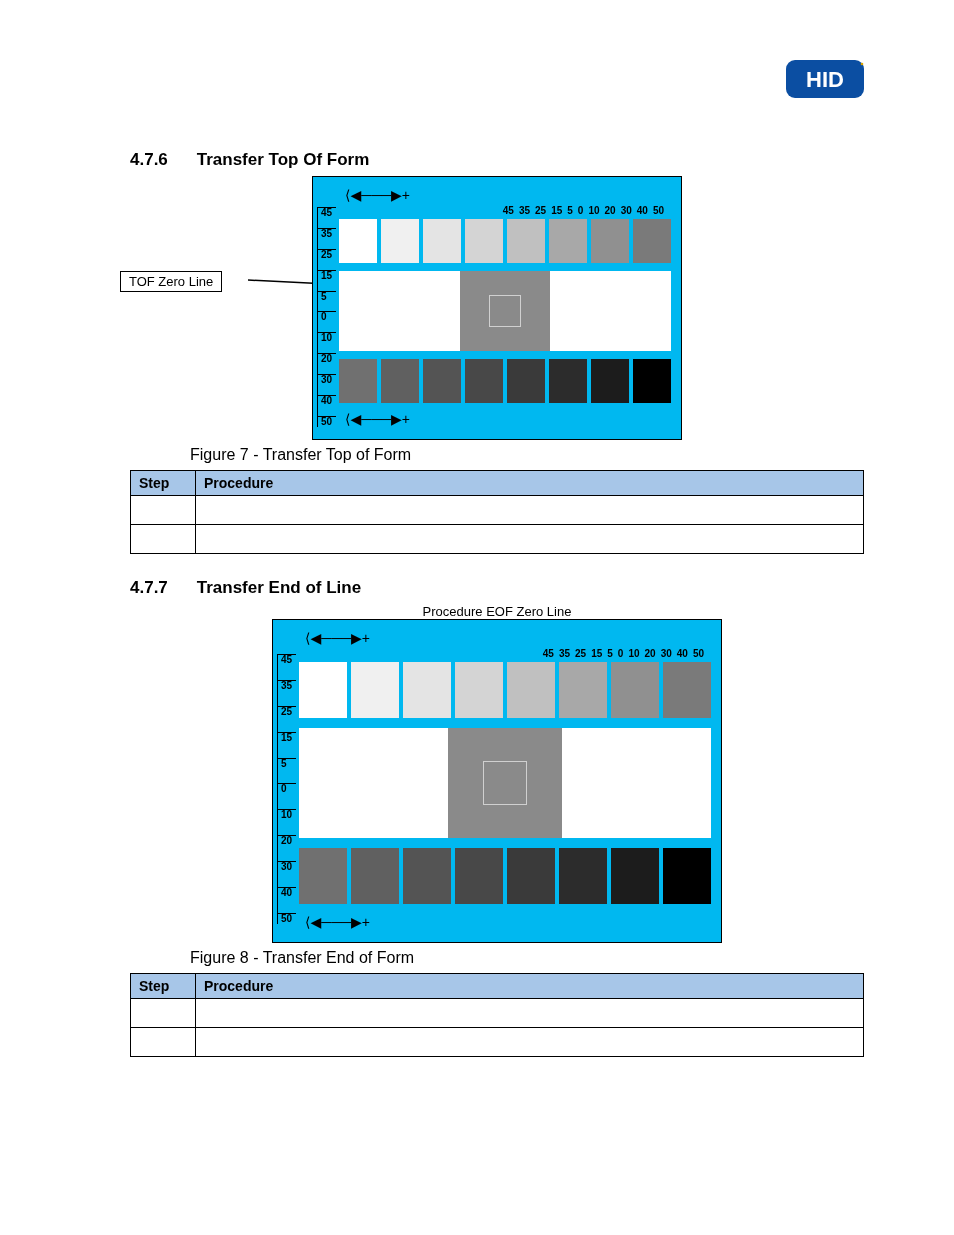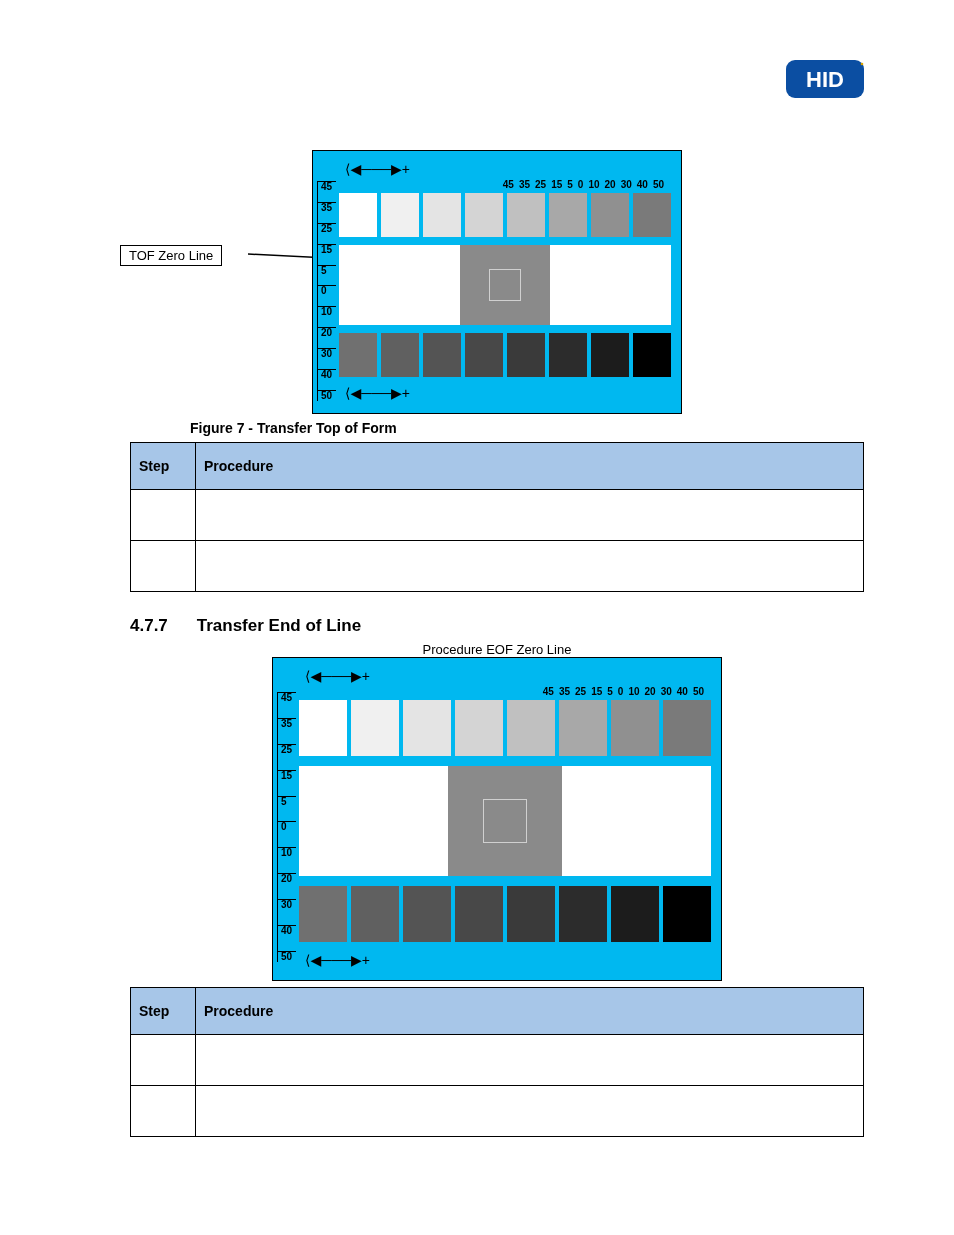--- a/index.html
+++ b/index.html
@@ -18,33 +18,33 @@
     top: 60px;
     right: 90px;
   }
   h2 {
     font-size: 17px;
     font-weight: bold;
     margin: 0 0 6px 0;
   }
   .secnum { display: inline-block; width: 62px; }
   .caption {
-    font-size: 14px;
-    font-weight: bold;
+    font-size: 16px;
+    font-weight: normal;
     margin: 6px 0 6px 60px;
   }
   table.proc {
     border-collapse: collapse;
     width: 100%;
     margin: 6px 0 24px 0;
     font-size: 14px;
   }
   table.proc th, table.proc td {
     border: 1px solid #000;
-    padding: 15px 8px;
+    padding: 4px 8px;
     text-align: left;
   }
   table.proc th {
     background: #a7c6e8;
     font-weight: bold;
   }
   table.proc th.step { width: 48px; }
   table.proc td { height: 20px; }
 
   
@@ -158,20 +158,24 @@
   <svg width="78" height="38" viewBox="0 0 78 38">
     <rect x="0" y="0" width="78" height="38" rx="9" fill="#0b4ea2"></rect>
     <text x="39" y="27" text-anchor="middle" font-family="Arial Black, Arial" font-size="22" font-weight="900" fill="#fff">HID</text>
     <circle cx="76" cy="4" r="1.3" fill="#d9a400"></circle>
   </svg>
 </div>
 
 <div class="page">
   <div style="height:90px"></div>
 
+  <h2>
+    <span class="secnum">4.7.6</span>
+    <span>Transfer Top Of Form</span>
+  </h2>
 
   <div class="tof-wrap">
     <div class="callout">TOF Zero Line</div>
     <svg class="arrow" viewBox="0 0 130 24">
       <defs>
         <marker id="ah1" markerWidth="10" markerHeight="8" refX="9" refY="4" orient="auto">
           <polygon points="0,0 10,4 0,8" fill="#ffd400" stroke="#000" stroke-width="0.5"></polygon>
         </marker>
       </defs>
       <line x1="0" y1="12" x2="120" y2="18" stroke="#000" stroke-width="1.5" marker-end="url(#ah1)"></line>
@@ -318,20 +322,21 @@
           <div class="sw" style="background: rgb(72, 72, 72);"></div>
           <div class="sw" style="background: rgb(58, 58, 58);"></div>
           <div class="sw" style="background: rgb(44, 44, 44);"></div>
           <div class="sw" style="background: rgb(28, 28, 28);"></div>
           <div class="sw" style="background: rgb(0, 0, 0);"></div>
         </div>
       <div class="arrow-line">⟨◀───▶+</div>
     </div>
   </div>
 
+  <div class="caption">Figure 8 - Transfer End of Form</div>
 
   <table class="proc">
     <tbody>
         <tr>
       <th class="step">Step</th>
       <th>Procedure</th>
     </tr>
     <tr>
           <td></td>
           <td></td>

